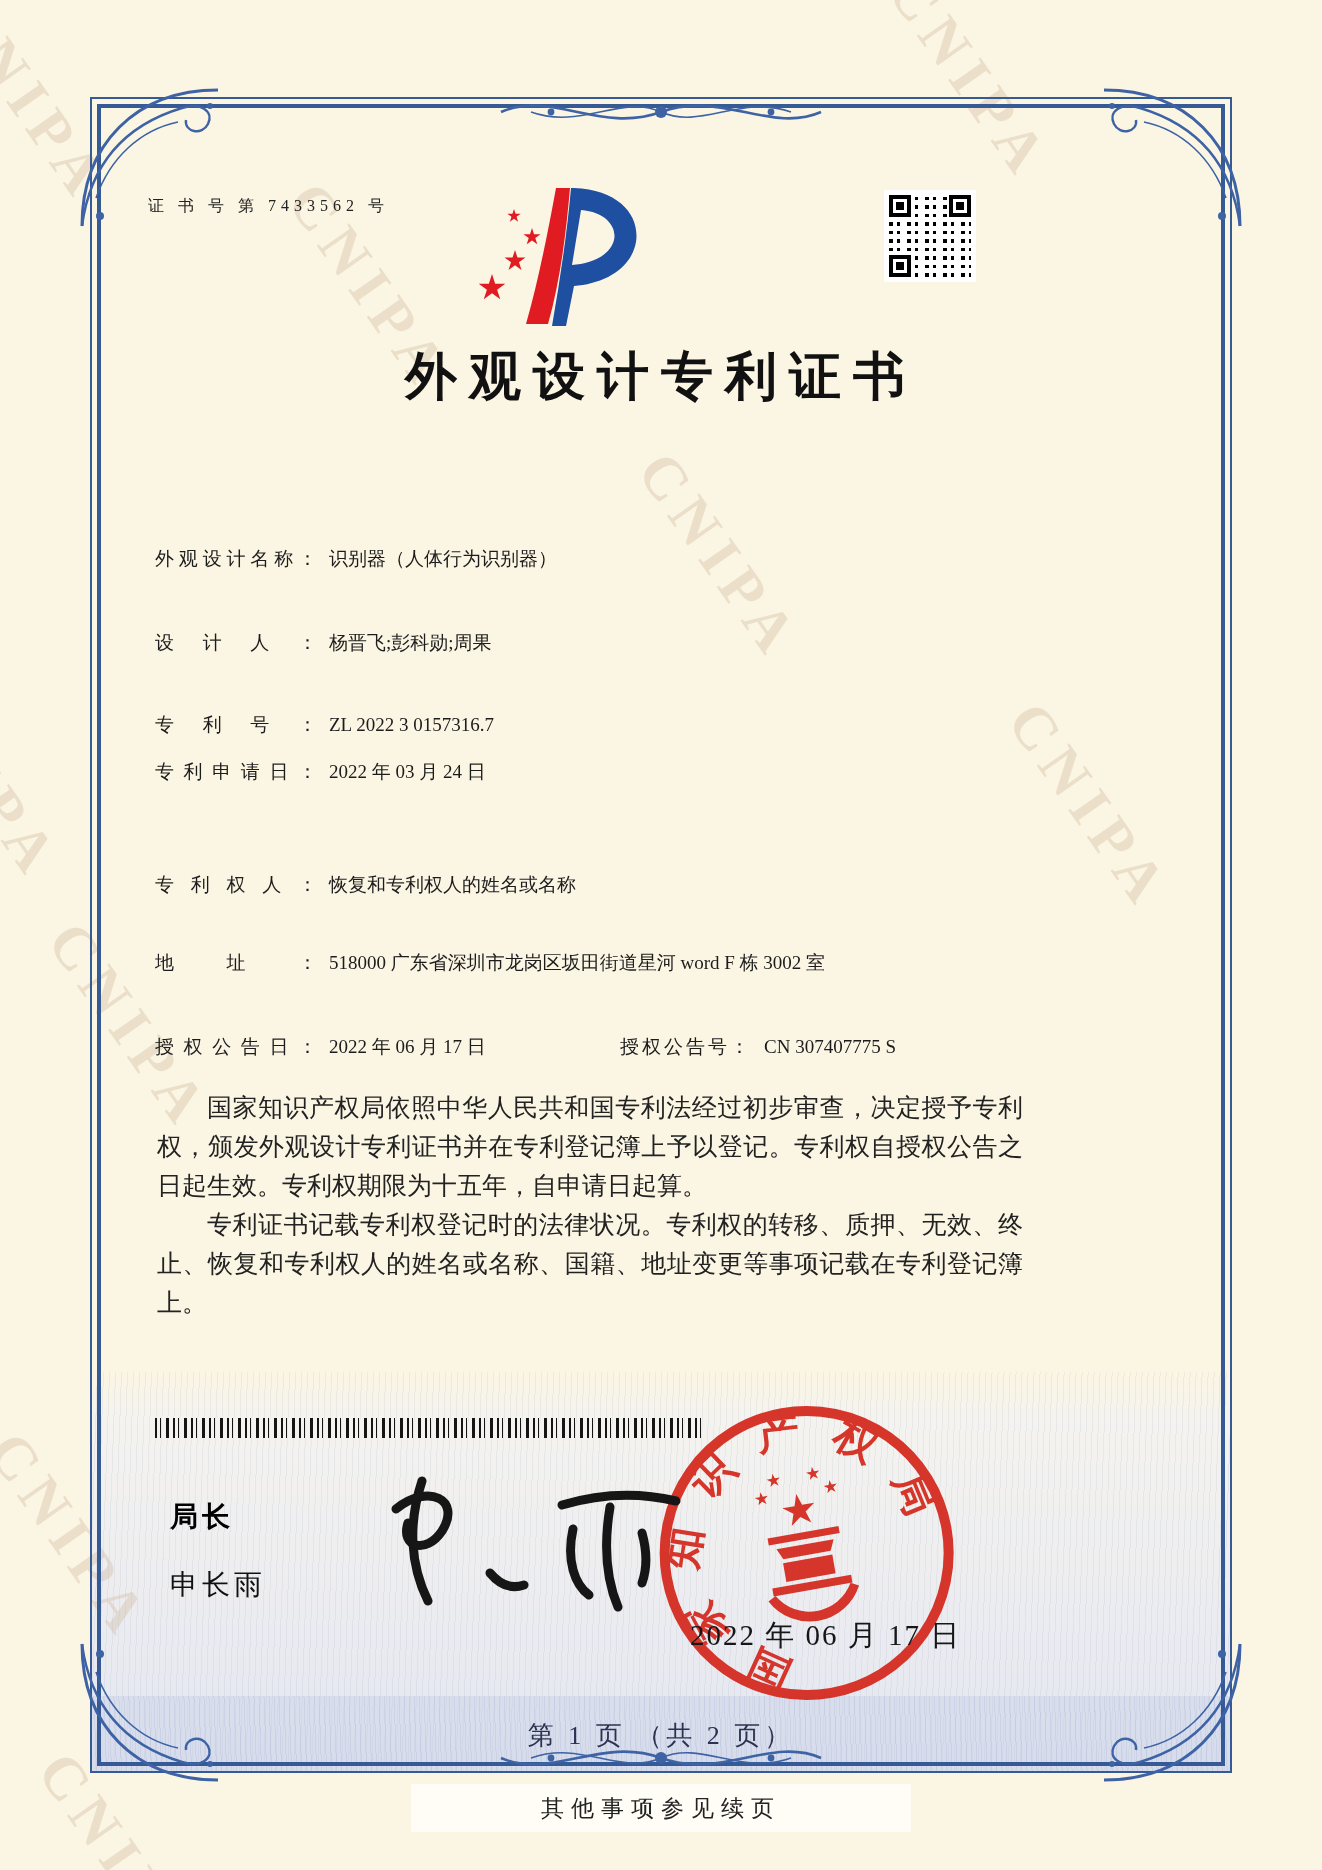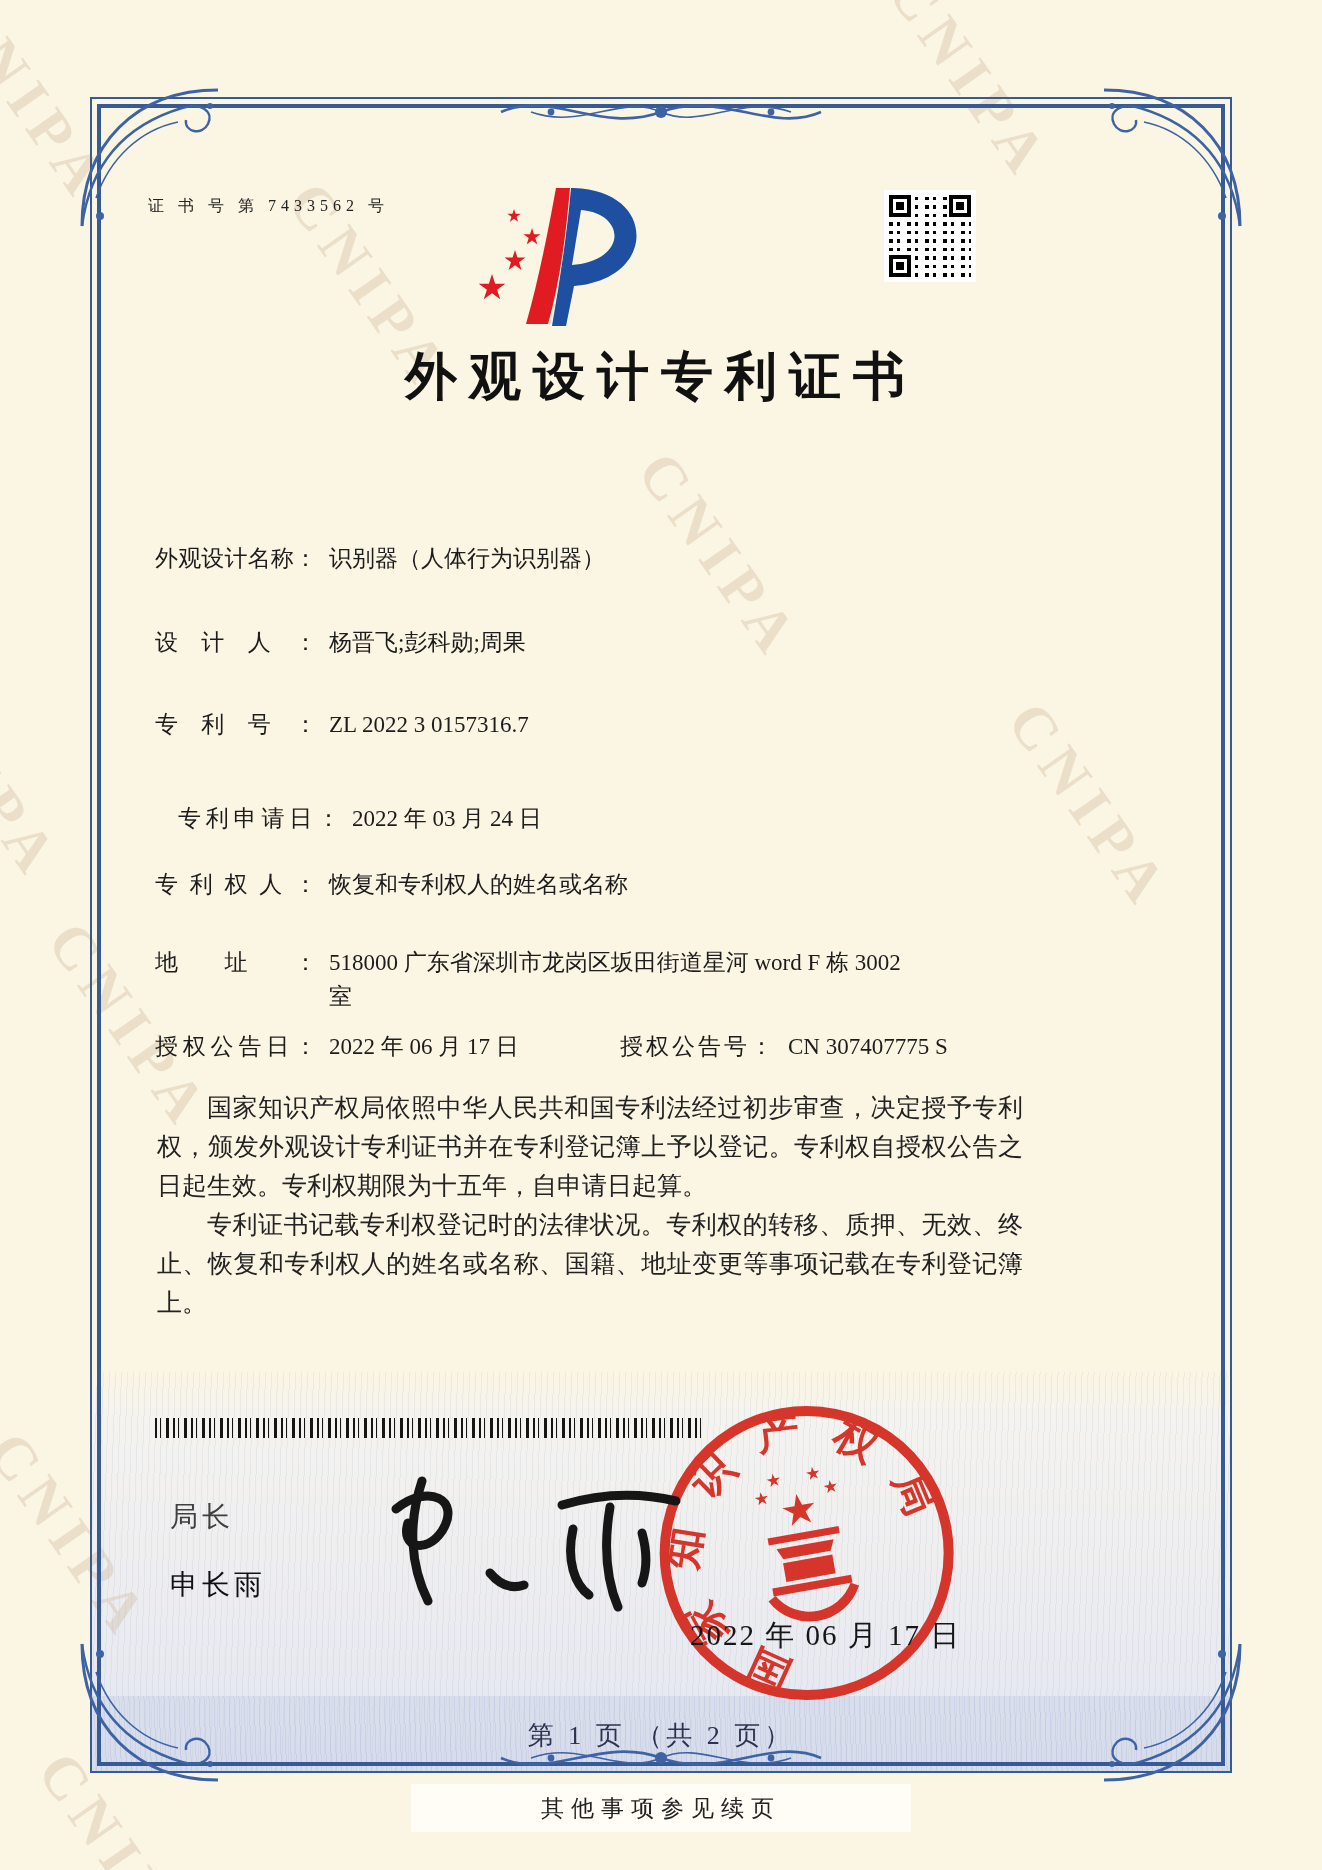--- a/index.html
+++ b/index.html
@@ -64,43 +64,43 @@
     background-blend-mode:lighten;
   }
   .qr-f{position:absolute;width:22px;height:22px;border:4px solid #000;background:#fff;box-sizing:border-box;}
   .qr-f::after{content:"";position:absolute;left:3px;top:3px;width:8px;height:8px;background:#000;}
   .qr-f1{left:5px;top:5px;} .qr-f2{right:5px;top:5px;} .qr-f3{left:5px;bottom:5px;}
   .title{
     position:absolute;z-index:6;left:0;top:342px;width:100%;
     text-align:center;font-size:52px;font-weight:bold;letter-spacing:12px;color:#111;
   }
   
-  .field-row{position:absolute;z-index:6;left:155px;font-size:23px;line-height:34px;display:flex;}
+  .field-row{position:absolute;z-index:6;left:155px;font-size:19px;line-height:34px;display:flex;}
   .flabel{
     display:inline-block;width:162px;flex:0 0 162px;
     text-align:justify;text-align-last:justify;color:#1c1c1c;
   }
   .fvalue{display:inline-block;margin-left:12px;max-width:580px;color:#1c1c1c;}
-  .fr1{top:542px;} .fr2{top:626px;} .fr3{top:708px;} .fr4{top:802px;margin-left:23px;}
+  .fr1{top:542px;} .fr2{top:626px;} .fr3{top:708px;} .fr4{top:755px;}
   .fr5{top:868px;} .fr6{top:946px;} .fr7{top:1030px;}
   .fpair2{position:absolute;left:465px;top:0;display:flex;white-space:nowrap;align-items:center;}
   .fpair2 .flabel{width:auto;flex:0 0 auto;text-align-last:auto;letter-spacing:3px;}
   
   .body-text{
     position:absolute;z-index:6;left:157px;top:1088px;width:866px;
     font-size:25px;line-height:39px;text-align:justify;color:#222;
   }
   .body-text p{margin:0;text-indent:2em;}
   
   .barcode{
     position:absolute;z-index:6;left:155px;top:1418px;width:548px;height:20px;
     background:
       repeating-linear-gradient(90deg,#151515 0 2px,rgba(0,0,0,0) 2px 5px,#151515 5px 6px,rgba(0,0,0,0) 6px 11px,#151515 11px 14px,rgba(0,0,0,0) 14px 18px);
   }
-  .director-label{position:absolute;z-index:6;left:170px;top:1498px;font-size:28px;letter-spacing:4px;color:#404040;}
+  .director-label{position:absolute;z-index:6;left:170px;top:1498px;font-size:28px;letter-spacing:4px;color:#000000;font-weight:bold;}
   .director-name{position:absolute;z-index:6;left:170px;top:1566px;font-size:28px;letter-spacing:4px;color:#111;}
   .signature{position:absolute;z-index:7;left:370px;top:1455px;}
   .seal{position:absolute;z-index:6;left:652px;top:1398px;transform:rotate(-10deg);opacity:.93;}
   .seal-date{
     position:absolute;z-index:8;left:690px;top:1616px;width:340px;
     font-size:29px;letter-spacing:2px;color:#161616;white-space:nowrap;
   }
   .page-info{
     position:absolute;z-index:6;left:0;top:1718px;width:100%;text-align:center;
     font-size:26px;letter-spacing:4px;color:#2b3350;

